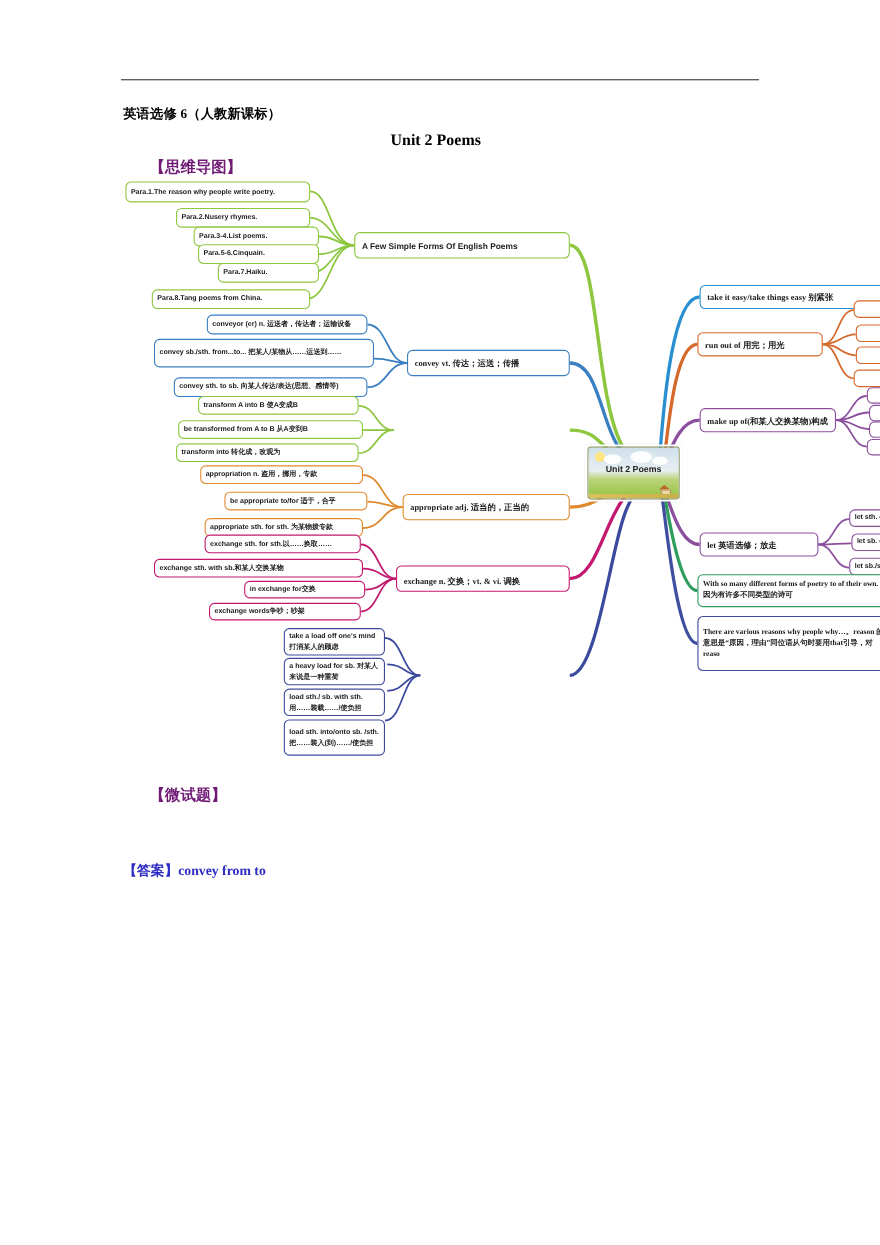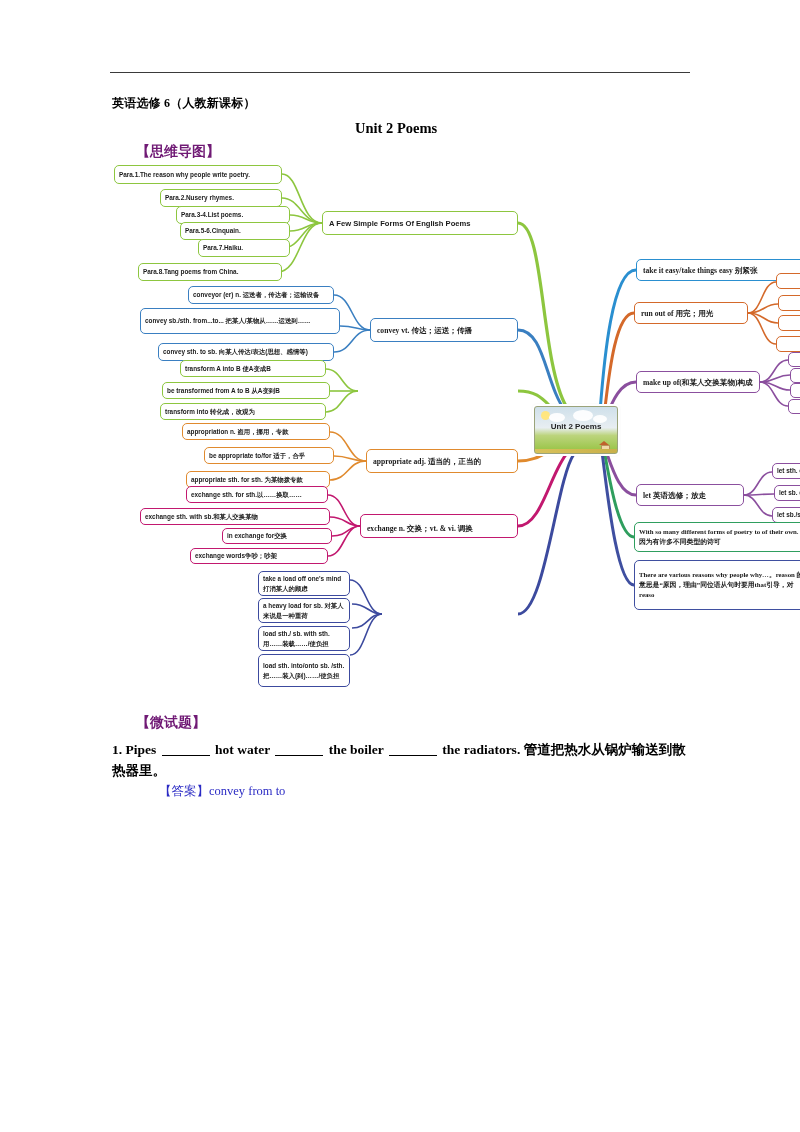--- a/index.html
+++ b/index.html
@@ -71,22 +71,22 @@
   .house .body{position:absolute;left:2px;top:4px;width:7px;height:6px;background:#f0d9a8;
                border:.5px solid #b9915a;}
   .center-strip{position:absolute;left:0;bottom:0;width:82px;height:4px;
                 background:linear-gradient(90deg,#d8c25a,#c9b04a);}
 
   
   .quiz-q{position:absolute;left:112px;top:740px;width:580px;font-size:13.5px;
           font-weight:bold;color:#000;line-height:1.55;font-family:"Liberation Serif",serif;}
   .quiz-q .blank{display:inline-block;border-bottom:1.3px solid #000;width:48px;
                  margin:0 2px;vertical-align:-2px;height:12px;}
-  .quiz-a{position:absolute;left:112px;top:783px;font-size:12.5px;font-weight:normal;
-          color:#2b2bc4;font-family:"Liberation Serif",serif;white-space:nowrap;margin-left:47px;}
+  .quiz-a{position:absolute;left:112px;top:783px;font-size:12.5px;font-weight:bold;
+          color:#2b2bc4;font-family:"Liberation Serif",serif;white-space:nowrap;}
   .quiz-a .ans{font-family:"Liberation Serif",serif;}
 </style>
 </head>
 <body>
 
 <div class="page">
 
   <div class="hrule"></div>
 
   <div class="doc-title">英语选修 6（人教新课标）</div>
@@ -325,29 +325,18 @@
         <div class="roof"></div>
           <div class="body"></div>
       </div>
       <div class="center-strip"></div>
       <div class="center-label">Unit 2 Poems</div>
     </div>
   </div>
 
   <div class="sec-head" id="quiz-head">【微试题】</div>
 
-  <div class="quiz-q">
-    <span>1.</span>
-    <span>Pipes</span>
-    <span class="blank"></span>
-    <span>hot water</span>
-    <span class="blank"></span>
-    <span>the boiler</span>
-    <span class="blank"></span>
-    <span>the radiators.</span>
-    <span>管道把热水从锅炉输送到散热器里。</span>
-  </div>
 
   <div class="quiz-a">
     <span>【答案】</span><span class="ans">convey from to</span>
   </div>
 
 </div>
 
 </body></html>

